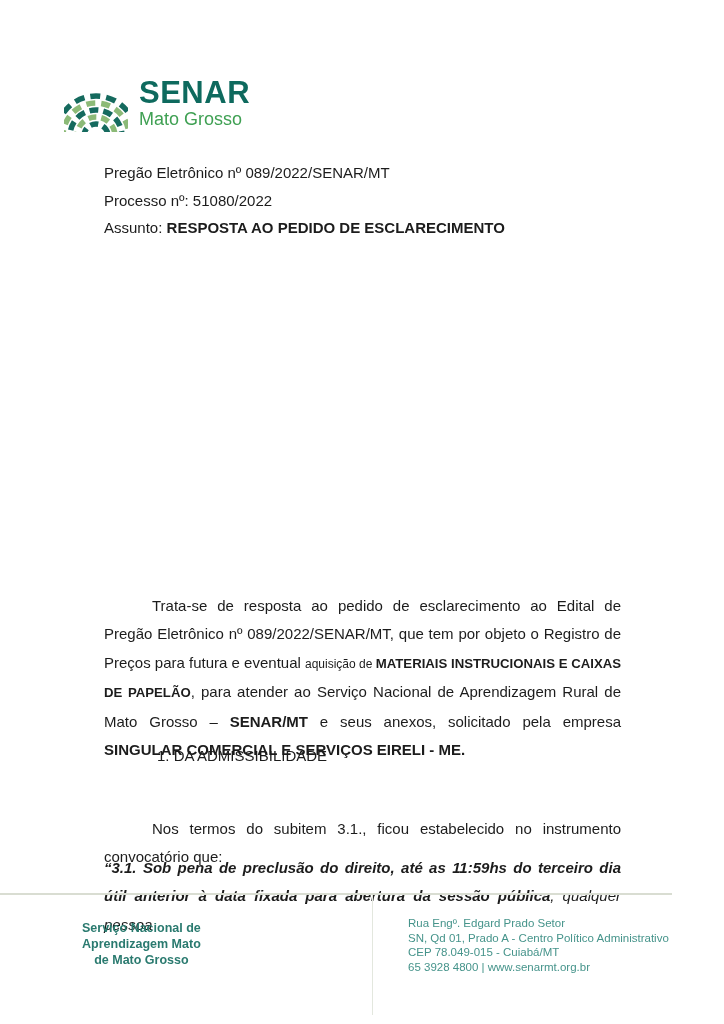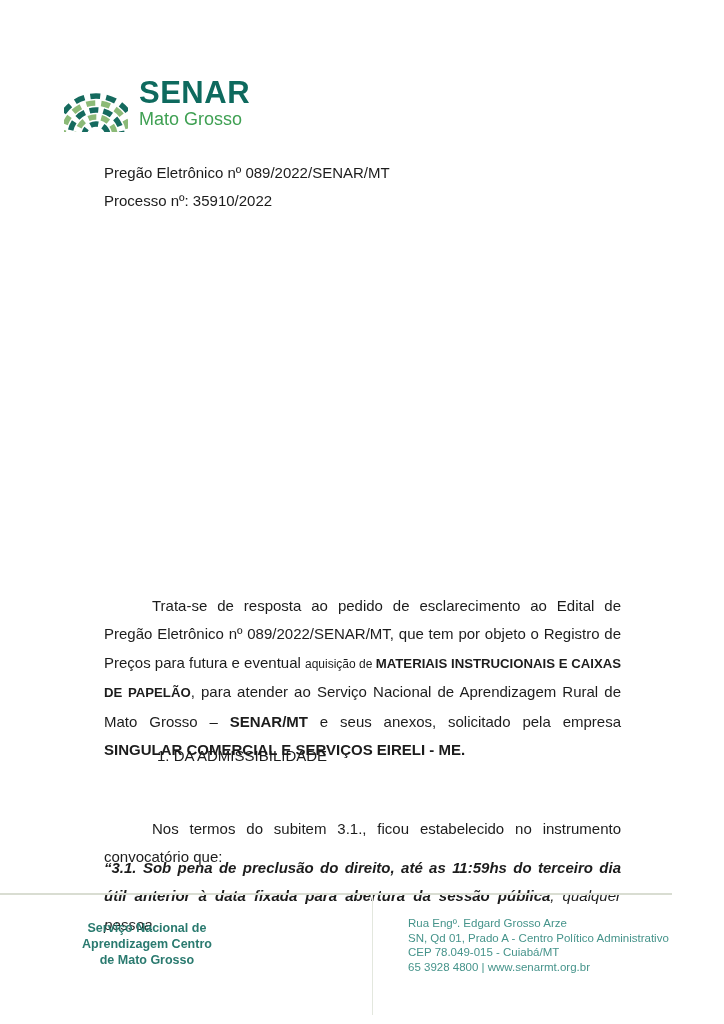--- a/index.html
+++ b/index.html
@@ -64,40 +64,41 @@
       </svg>
     </span>
     <div class="logo-text">
       <div class="logo-brand">SENAR</div>
       <div class="logo-region">Mato Grosso</div>
     </div>
   </div>
 
   <div class="header-block">
     <div>Pregão Eletrônico nº 089/2022/SENAR/MT</div>
-    <div>Processo nº: 35910/2022</div>
+    <div>Processo nº: 51080/2022</div>
+    <div><span>Assunto: </span><b>RESPOSTA AO PEDIDO DE ESCLARECIMENTO</b></div>
   </div>
 
   <p class="para intro"><span>Trata-se de resposta ao pedido de esclarecimento ao Edital de Pregão Eletrônico nº 089/2022/SENAR/MT, que tem por objeto o Registro de Preços para futura e eventual </span><span class="small-run">aquisição de </span><span class="caps-bold">MATERIAIS INSTRUCIONAIS E CAIXAS DE PAPELÃO</span><span>, para atender ao Serviço Nacional de Aprendizagem Rural de Mato Grosso – </span><b>SENAR/MT</b><span> e seus anexos, solicitado pela empresa </span><b>SINGULAR COMERCIAL E SERVIÇOS EIRELI - ME.</b></p>
 
   <div class="section-title">1. DA ADMISSIBILIDADE</div>
 
   <p class="para p2">Nos termos do subitem 3.1., ficou estabelecido no instrumento convocatório que:</p>
 
   <p class="para quote"><span class="bi">“3.1. Sob pena de preclusão do direito, até as 11:59hs do terceiro dia útil anterior à data fixada para abertura da sessão pública</span><span>, qualquer pessoa</span></p>
 
   <div class="footer-line"></div>
   <div class="footer-vdiv"></div>
 
   <div class="footer-org">
     <div>Serviço Nacional de</div>
-    <div>Aprendizagem Centro</div>
+    <div>Aprendizagem Mato</div>
     <div>de Mato Grosso</div>
   </div>
 
   <div class="footer-address">
-    <div>Rua Engº. Edgard Grosso Arze</div>
+    <div>Rua Engº. Edgard Prado Setor</div>
     <div>SN, Qd 01, Prado A - Centro Político Administrativo</div>
     <div>CEP 78.049-015 - Cuiabá/MT</div>
     <div>65 3928 4800 | www.senarmt.org.br</div>
   </div>
 
 </div>
 
 </body></html>

